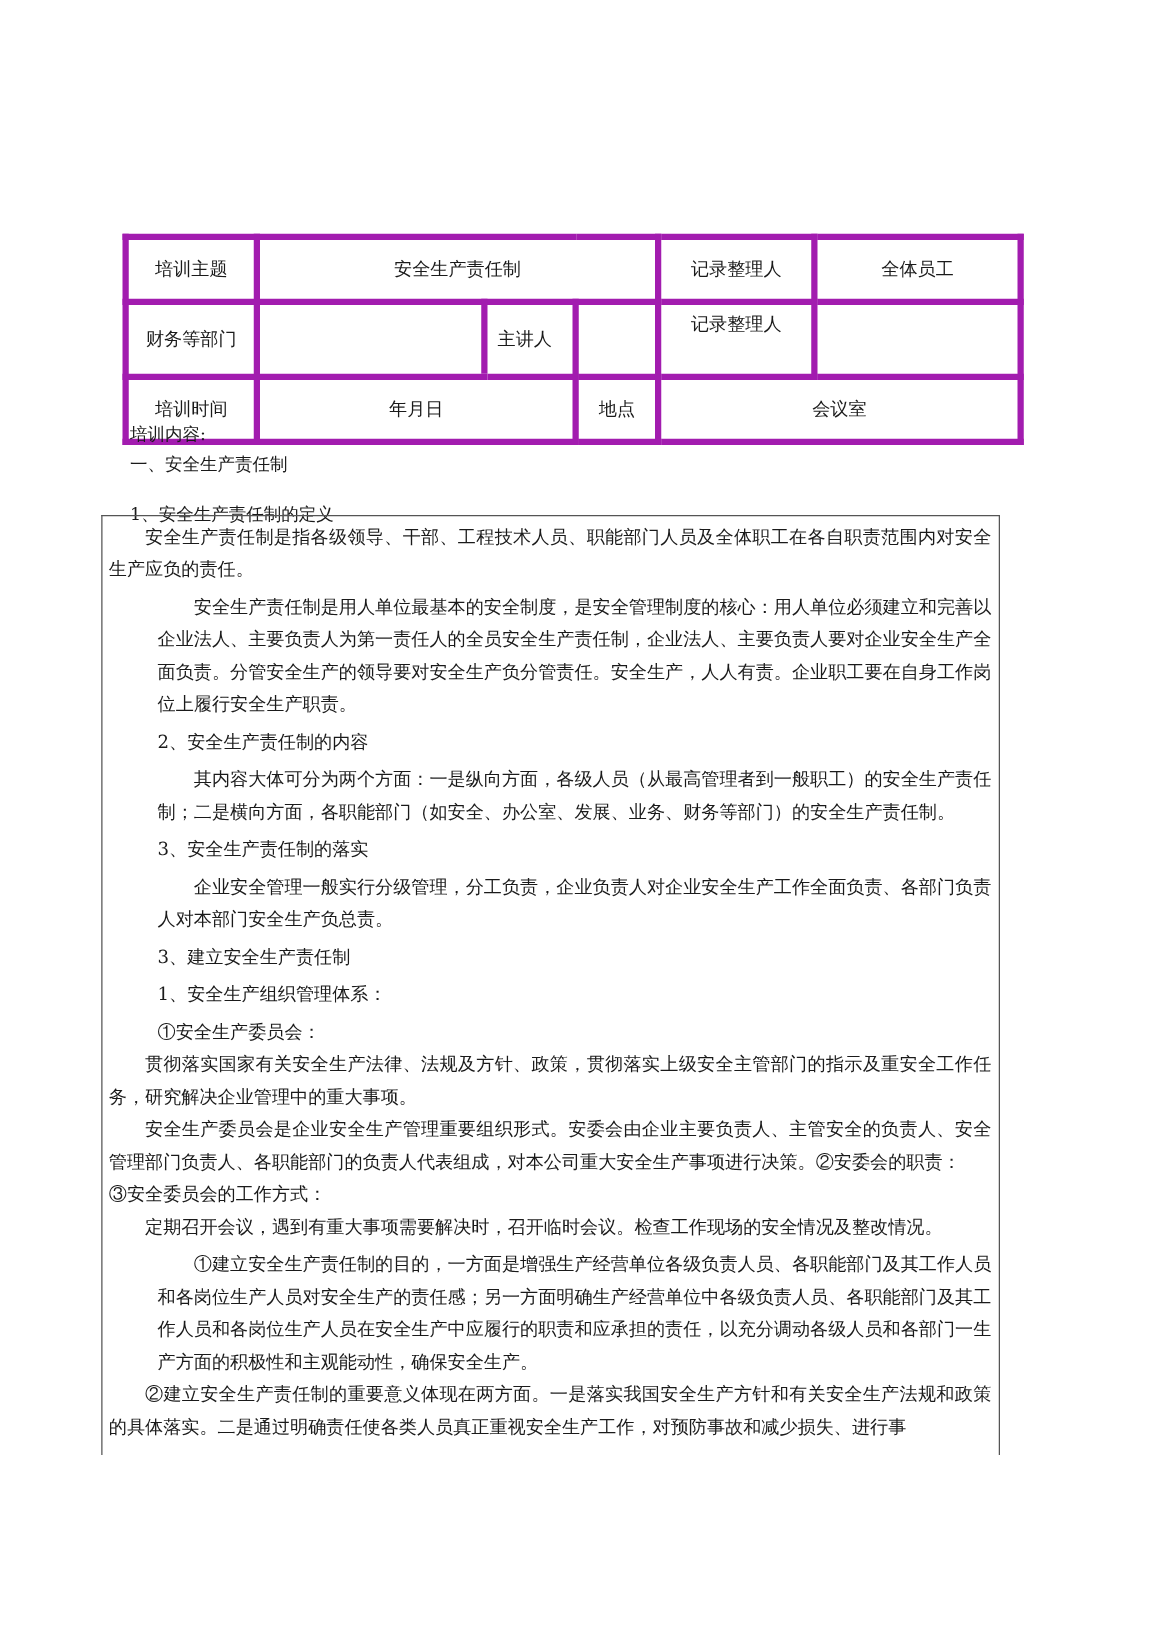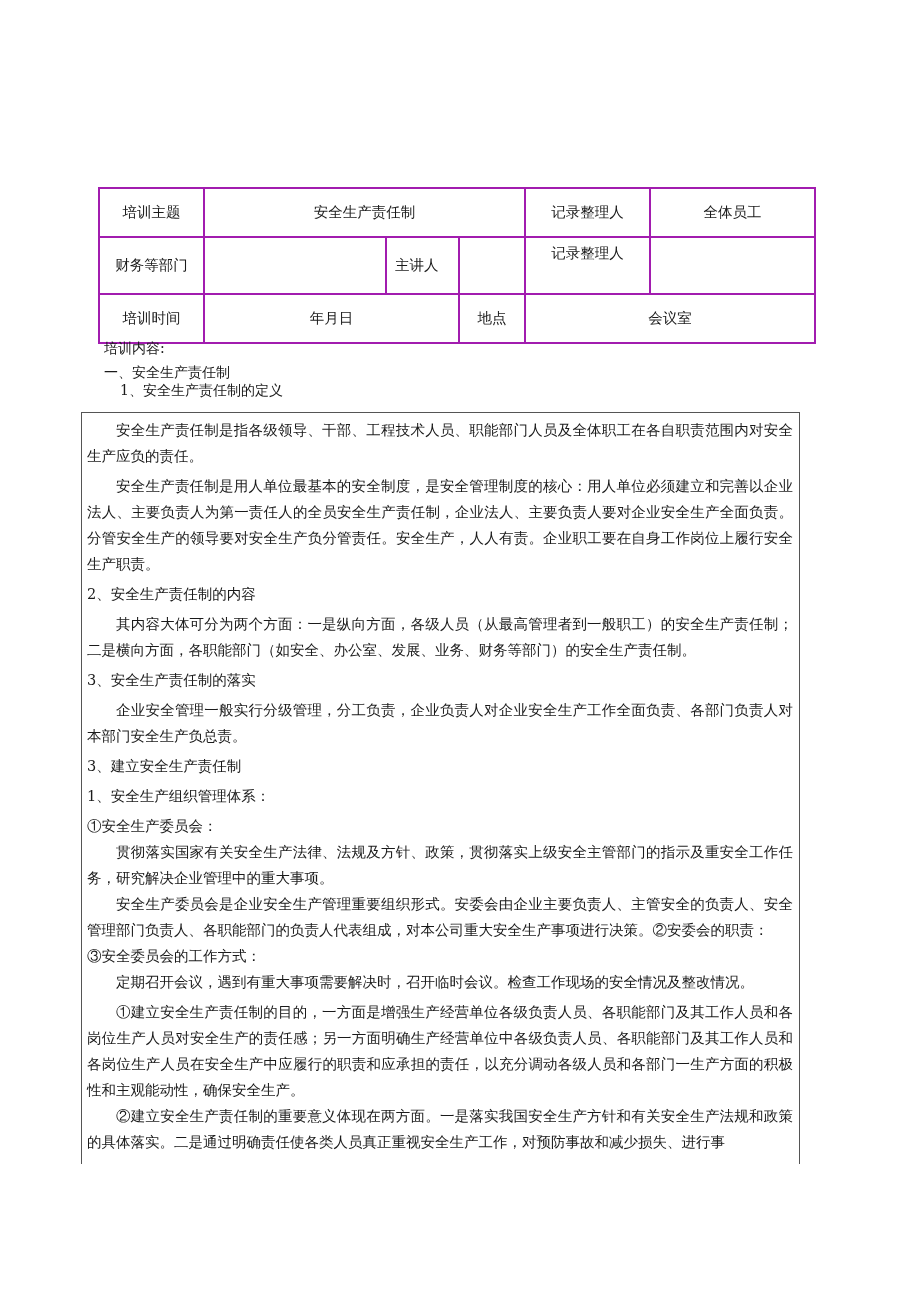--- a/index.html
+++ b/index.html
@@ -23,21 +23,21 @@
     table.info {
       position: absolute;
       left: 98px;
       top: 187px;
       width: 716px;
       border-collapse: collapse;
       font-size: 14.5px;
       table-layout: fixed;
     }
     table.info td {
-      border: 2px solid #a21caf;
+      border: 5px solid #a21caf;
       text-align: center;
       vertical-align: middle;
       padding: 0;
       margin-left: 28px;
     }
     table.info tr.r1 td { height: 47px; }
     table.info tr.r2 td { height: 49px; }
     table.info tr.r3 td { height: 47px; }
     table.info td.top { vertical-align: top; padding-top: 6px; }
 
@@ -69,20 +69,21 @@
       text-justify: inter-character;
     }
     .content-box p.indent {
       text-indent: 2em;
     }
     .content-box p.head {
       margin-top: 0;
     }
     .content-box p.gap {
       margin-top: 4px;
+      margin-left: 39px;
     }
   </style>
 </head>
 <body>
 
 <div class="page">
 
   <table class="info">
     <colgroup>
       <col style="width:105px">
@@ -111,21 +112,21 @@
       <td>培训时间</td>
       <td colspan="2">年月日</td>
       <td>地点</td>
       <td colspan="2">会议室</td>
     </tr>
   </tbody>
     </table>
 
   <div class="pre" style="top:338px;">培训内容:</div>
   <div class="pre" style="top:362px;">一、安全生产责任制</div>
-  <div class="pre" style="top:380px;margin-left:16px;">1、安全生产责任制的定义</div>
+  <div class="pre" style="top:402px;">1、安全生产责任制的定义</div>
 
   <div class="content-box">
     <p class="indent">安全生产责任制是指各级领导、干部、工程技术人员、职能部门人员及全体职工在各自职责范围内对安全生产应负的责任。</p>
     <p class="indent gap">安全生产责任制是用人单位最基本的安全制度，是安全管理制度的核心：用人单位必须建立和完善以企业法人、主要负责人为第一责任人的全员安全生产责任制，企业法人、主要负责人要对企业安全生产全面负责。分管安全生产的领导要对安全生产负分管责任。安全生产，人人有责。企业职工要在自身工作岗位上履行安全生产职责。</p>
     <p class="head gap">2、安全生产责任制的内容</p>
     <p class="indent gap">其内容大体可分为两个方面：一是纵向方面，各级人员（从最高管理者到一般职工）的安全生产责任制；二是横向方面，各职能部门（如安全、办公室、发展、业务、财务等部门）的安全生产责任制。</p>
     <p class="head gap">3、安全生产责任制的落实</p>
     <p class="indent gap">企业安全管理一般实行分级管理，分工负责，企业负责人对企业安全生产工作全面负责、各部门负责人对本部门安全生产负总责。</p>
     <p class="head gap">3、建立安全生产责任制</p>
     <p class="head gap">1、安全生产组织管理体系：</p>

